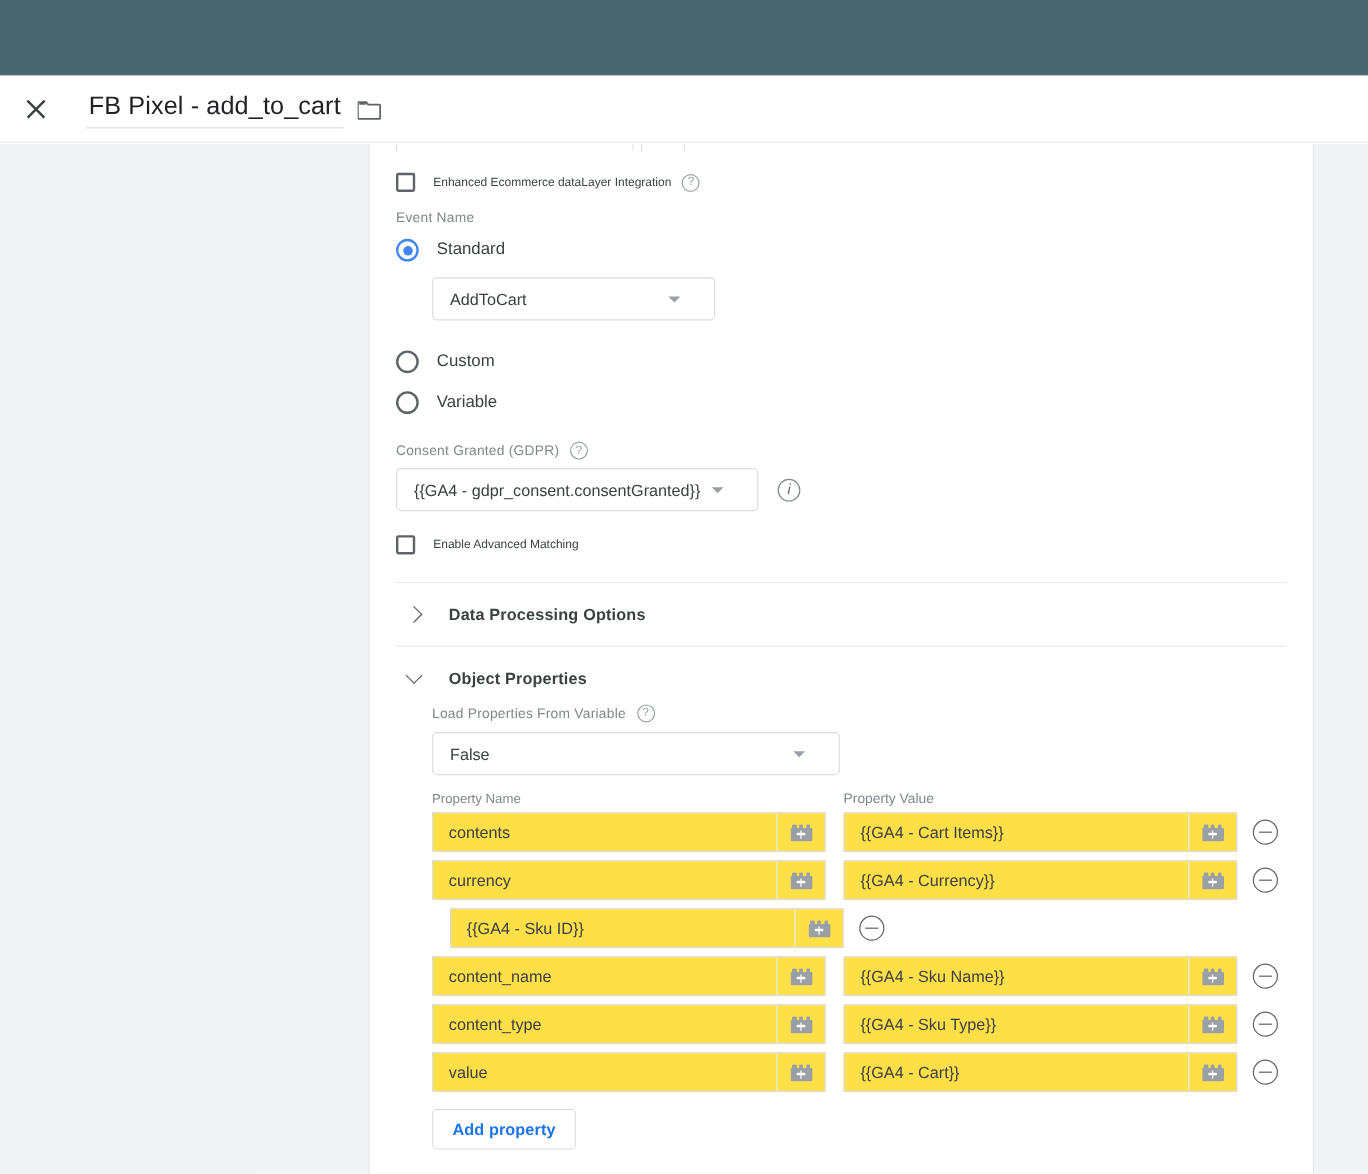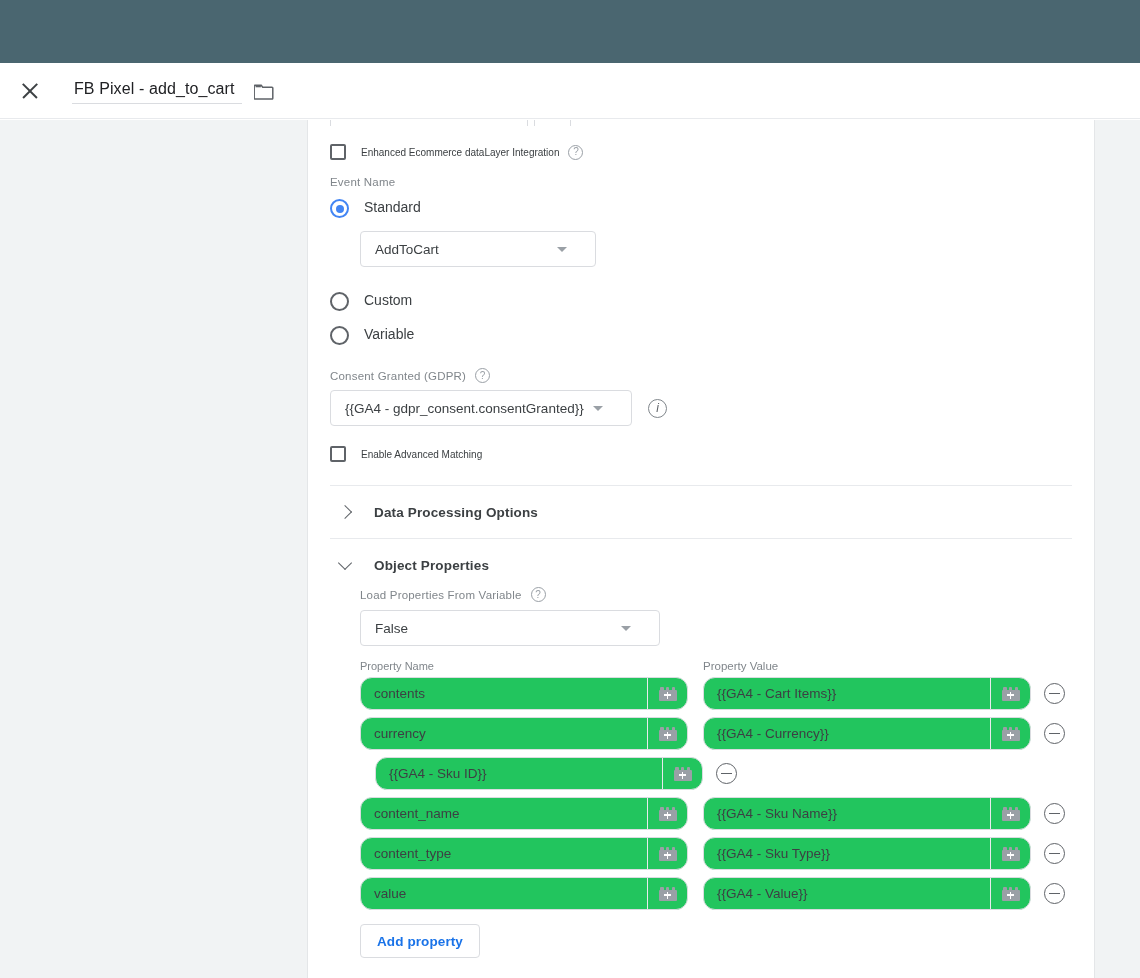--- a/index.html
+++ b/index.html
@@ -35,21 +35,21 @@
   .close-btn::before, .close-btn::after {
     content: ""; position: absolute;
     left: 2px; top: 11px; width: 20px; height: 1.6px;
     background: #3c4043;
   }
   .close-btn::before { transform: rotate(45deg); }
   .close-btn::after  { transform: rotate(-45deg); }
 
   .doc-title {
     margin-left: 30px;
-    font-size: 16px;
+    font-size: 21px;
     color: #202124;
     letter-spacing: .1px;
     border-bottom: 1px solid #dadce0;
     padding: 2px 2px 5px 2px;
     min-width: 170px;
     cursor: text;
   }
   .folder-icon {
     margin-left: 12px; width: 20px; height: 17px;
     position: relative; cursor: pointer; flex: none;
@@ -170,21 +170,21 @@
   }
 
   
   .prop-head { display: flex; margin-top: 14px; }
   .prop-head .h1 { width: 328px; font-size: 11px; color: #80868b; }
   .prop-head .h2 { width: 328px; font-size: 11.5px; color: #80868b; margin-left: 15px; }
 
   .prop-row { display: flex; align-items: center; margin-bottom: 7px; }
   .input-grp {
     display: flex; width: 328px; height: 33px;
-    border: 1px solid #dadce0; border-radius: 12px; background: #22c55e;
+    border: 1px solid #dadce0; border-radius: 0; background: #fde047;
     overflow: hidden;
   }
   .input-grp .txt {
     flex: 1; font-size: 13.5px; color: #3c4043;
     display: flex; align-items: center; padding-left: 13px;
     cursor: text;
   }
   .blk-btn {
     width: 40px; border-left: 1px solid #e8eaed;
     display: flex; align-items: center; justify-content: center;
@@ -314,21 +314,21 @@
         <span class="section-title">Object Properties</span>
       </div>
 
       <div style="padding-left:30px;">
 
         <div class="field-label" style="margin-top:-4px;">
           <span>Load Properties From Variable</span>
           <span class="help-icon">?</span>
         </div>
 
-        <div class="select" style="width:300px; margin-top:8px;">
+        <div class="select" style="width:340px; margin-top:8px;">
           <span class="val">False</span>
           <span class="caret"></span>
         </div>
 
         <div class="prop-head">
           <div class="h1">Property Name</div>
           <div class="h2">Property Value</div>
         </div>
 
         <div id="prop-rows" style="margin-top:5px;">
@@ -478,21 +478,21 @@
                     <span class="stud s2"></span>
                     <span class="stud s3"></span>
   <span class="body"></span>
                     <span class="plus-v"></span>
                     <span class="plus-h"></span>
 </span>
                 </div>
               </div>
               <div class="gap"></div>
               <div class="input-grp">
-                <div class="txt">{{GA4 - Value}}</div>
+                <div class="txt">{{GA4 - Cart}}</div>
                 <div class="blk-btn">
                   <span class="lego">
   <span class="stud s1"></span>
                     <span class="stud s2"></span>
                     <span class="stud s3"></span>
   <span class="body"></span>
                     <span class="plus-v"></span>
                     <span class="plus-h"></span>
 </span>
                 </div>

